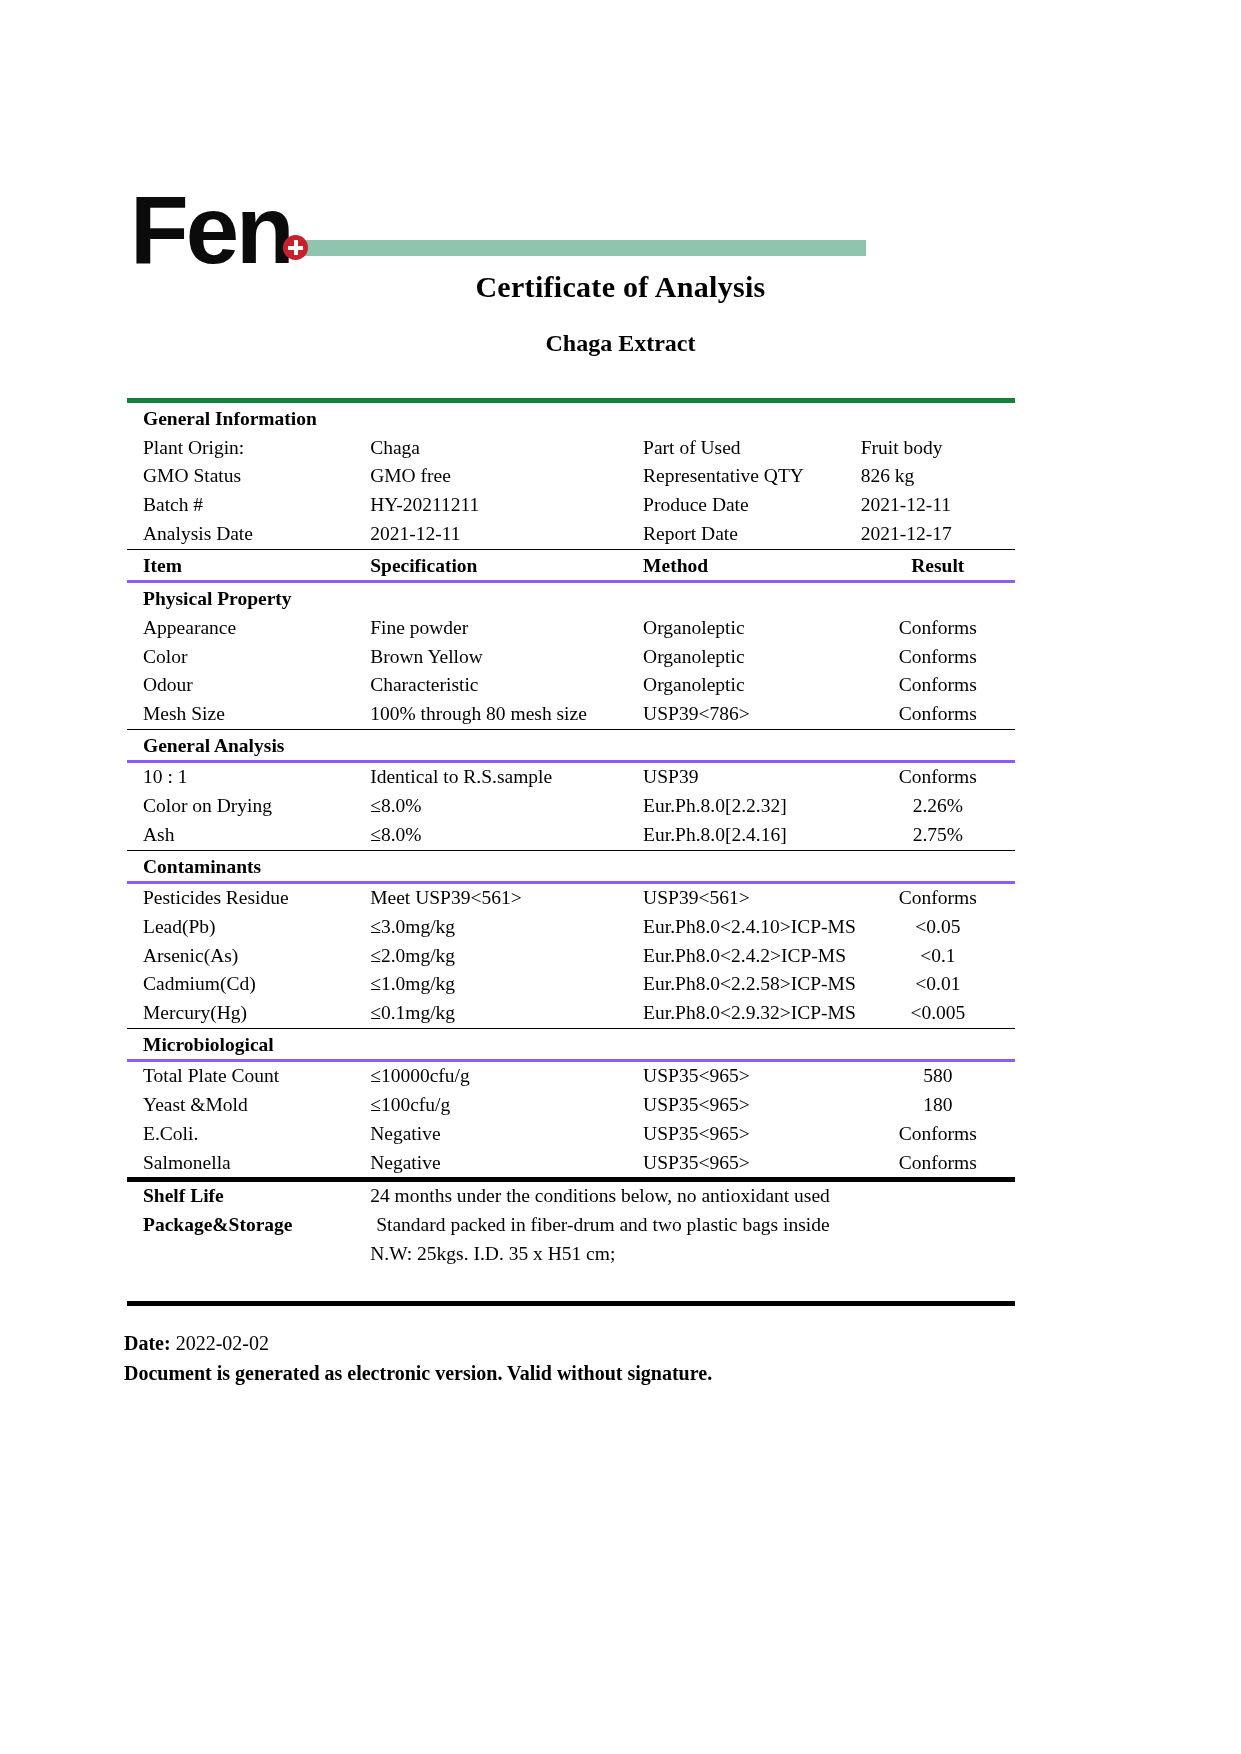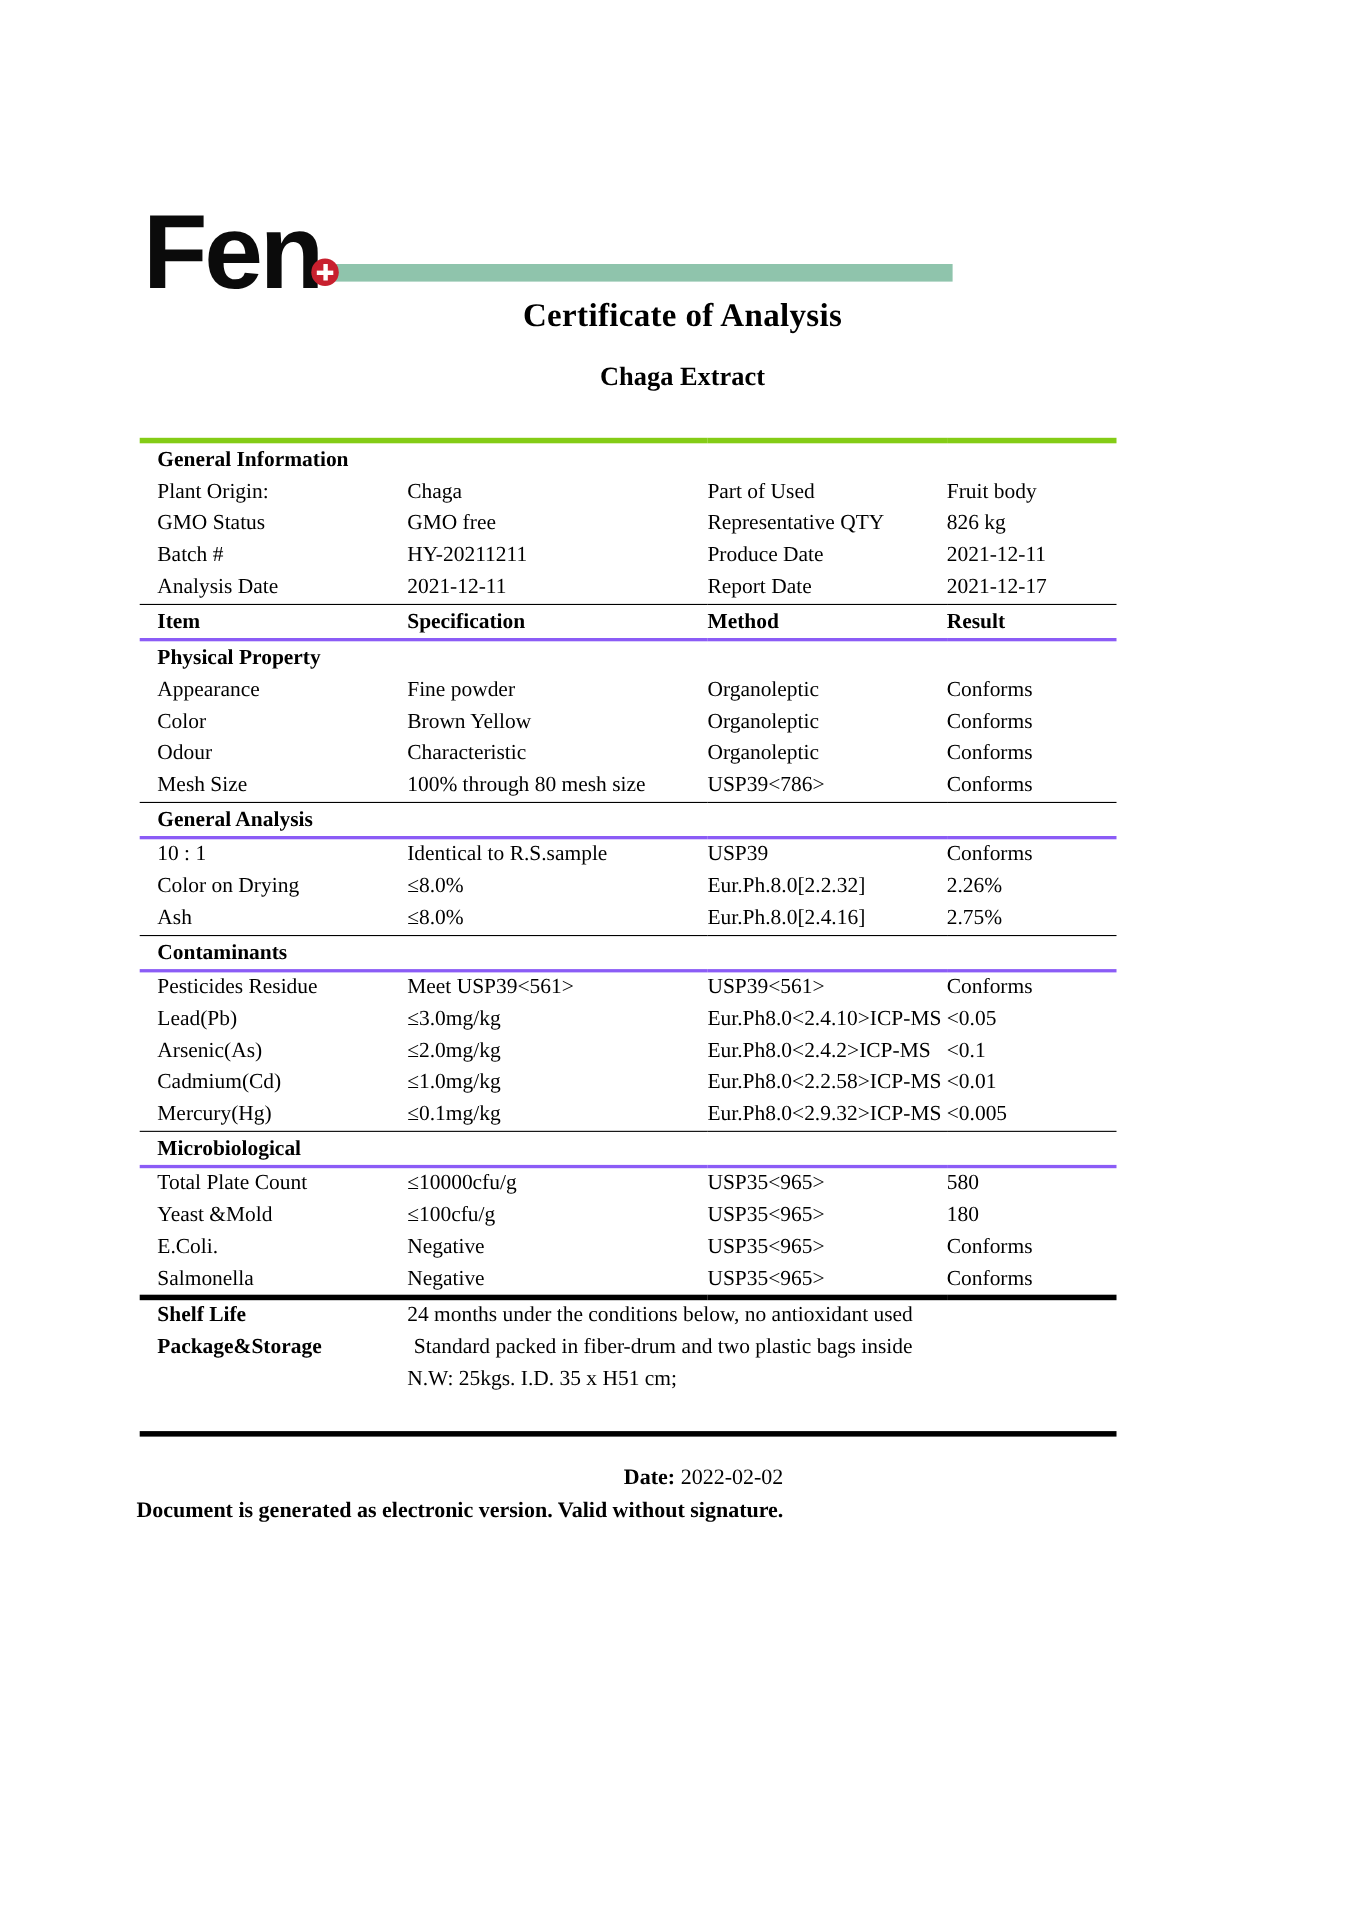--- a/index.html
+++ b/index.html
@@ -108,25 +108,25 @@
     line-height: 28.7px;
     white-space: nowrap;
   }
   
   .c1 { width: 232px; padding-left: 16px !important; }
   .c2 { width: 278px; margin-top: 17px; }
   .c3 { width: 218px; }
   .c4 { width: 160px; margin-left: 28px; }
 
   tr.section-head td { font-weight: bold; padding-top: 2px !important; }
-  td.center { text-align: left; }
+  td.center { text-align: center; }
 
   
   tr.rule-top td {
-    border-top: 5px solid #84cc16;
+    border-top: 5px solid #15803d;
   }
   tr.after-thick td {
     border-top: 5px solid #000;
   }
   tr.double-rule td {
     border-top: 1.5px solid #000;
     border-bottom: 3px solid #8b5cf6;
   }
 
   
@@ -142,21 +142,20 @@
   }
 
   
   .footer {
     position: absolute;
     left: 124px;
     top: 1328px;
     font-size: 20px;
     font-weight: bold;
     line-height: 30px;
-    text-align: right;
   }
   .footer .date-val { font-weight: normal; }
 </style>
 </head>
 <body>
 
 <div class="page">
 
   <div class="logo-block">
     <div class="logo-word">Fen</div>

